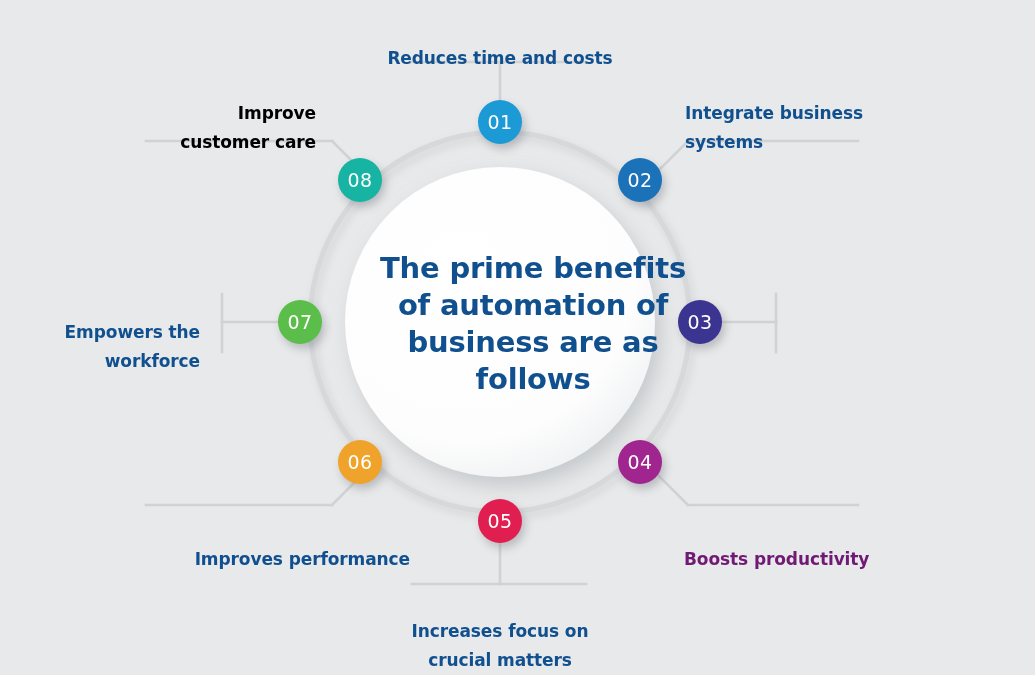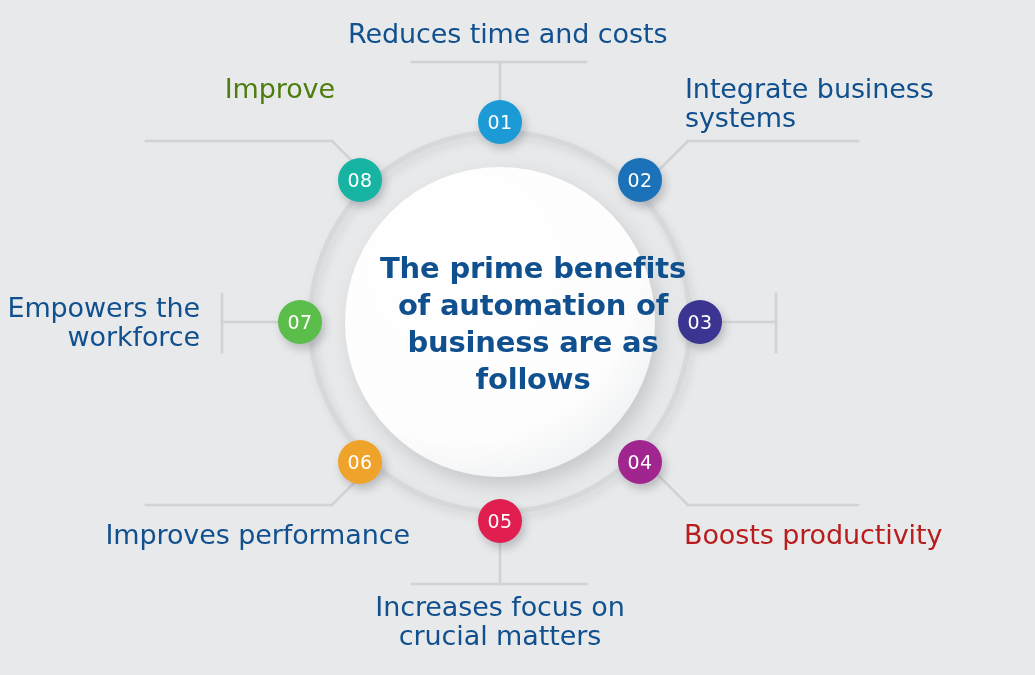--- a/index.html
+++ b/index.html
@@ -22,25 +22,26 @@
     font-weight:bold;
     font-size:29px;
     line-height:37px;
     letter-spacing:-0.2px;
   }
   .center-text div{white-space:nowrap;}
 
   .label{
     position:absolute;
     color:#11508f;
-    font-weight:normal;
-    font-size:27px;
+    font-weight:bold;
+    font-size:17px;
     line-height:29px;
     letter-spacing:-0.1px;
     white-space:nowrap;
+    margin-top:25px;
   }
   .label span{display:block;}
   .lbl-left{text-align:right;}
   .lbl-right{text-align:left;}
   .lbl-center{text-align:center;}
 
   .badge{
     position:absolute;
     width:44px;height:44px;
     border-radius:50%;
@@ -140,35 +141,36 @@
   <div class="label lbl-center" style="left: 348px; top: 19px; width: 304px; color: rgb(17, 80, 143);">
     <span>Reduces time and costs</span>
   </div>
 
   <div class="label lbl-right" style="left: 685px; top: 74px; color: rgb(17, 80, 143);">
     <span>Integrate business</span>
     <span>systems</span>
   </div>
 
 
-  <div class="label lbl-right" style="left: 684px; top: 520px; color: #b91c1c;">
+  <div class="label lbl-right" style="left: 684px; top: 520px; color: #701a75;">
     <span>Boosts productivity</span>
   </div>
 
   <div class="label lbl-center" style="left: 348px; top: 592px; width: 304px; color: rgb(17, 80, 143);">
     <span>Increases focus on</span>
     <span>crucial matters</span>
   </div>
 
   <div class="label lbl-left" style="left: 0px; top: 520px; width: 410px; color: rgb(17, 80, 143);">
     <span>Improves performance</span>
   </div>
 
   <div class="label lbl-left" style="left: 0px; top: 293px; width: 200px; color: rgb(17, 80, 143);">
     <span>Empowers the</span>
     <span>workforce</span>
   </div>
 
-  <div class="label lbl-left" style="left: 7px; top: 74px; width: 316px; color: #4d7c0f; padding-left: 12px;">
+  <div class="label lbl-left" style="left: 0px; top: 74px; width: 316px; color: #000000;">
     <span>Improve</span>
+    <span>customer care</span>
   </div>
 
 </div>
 
 </body></html>

